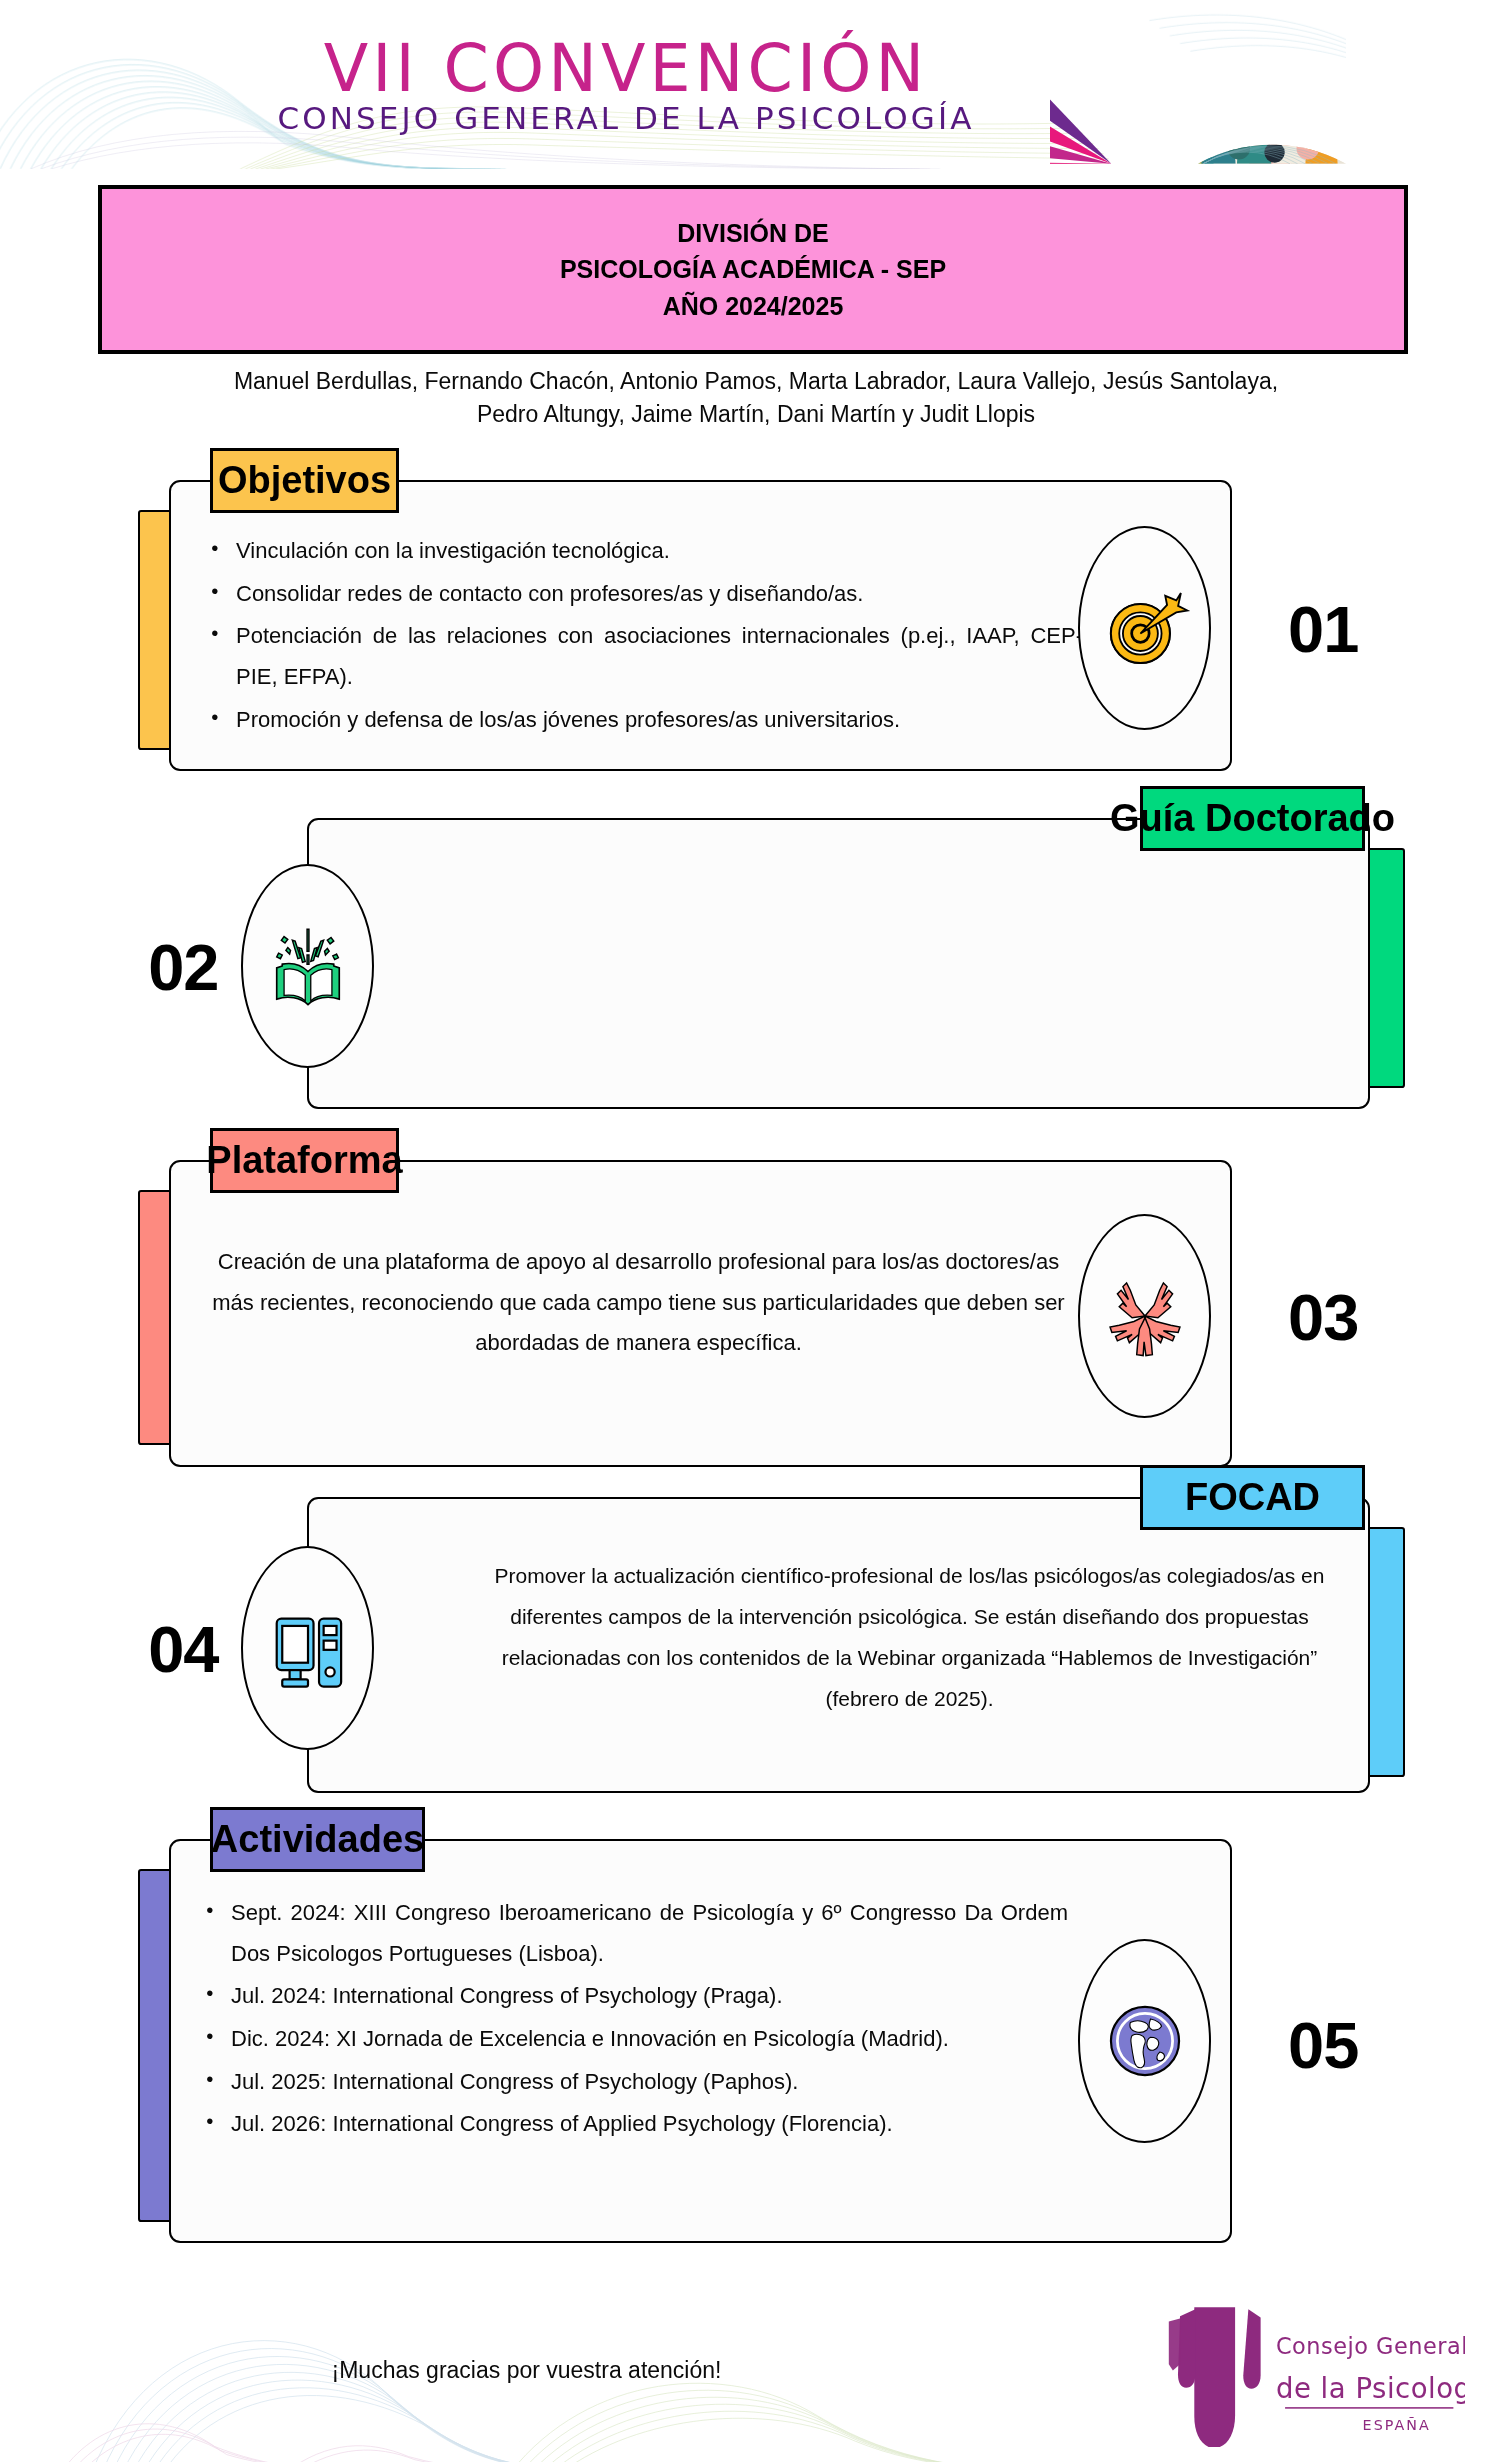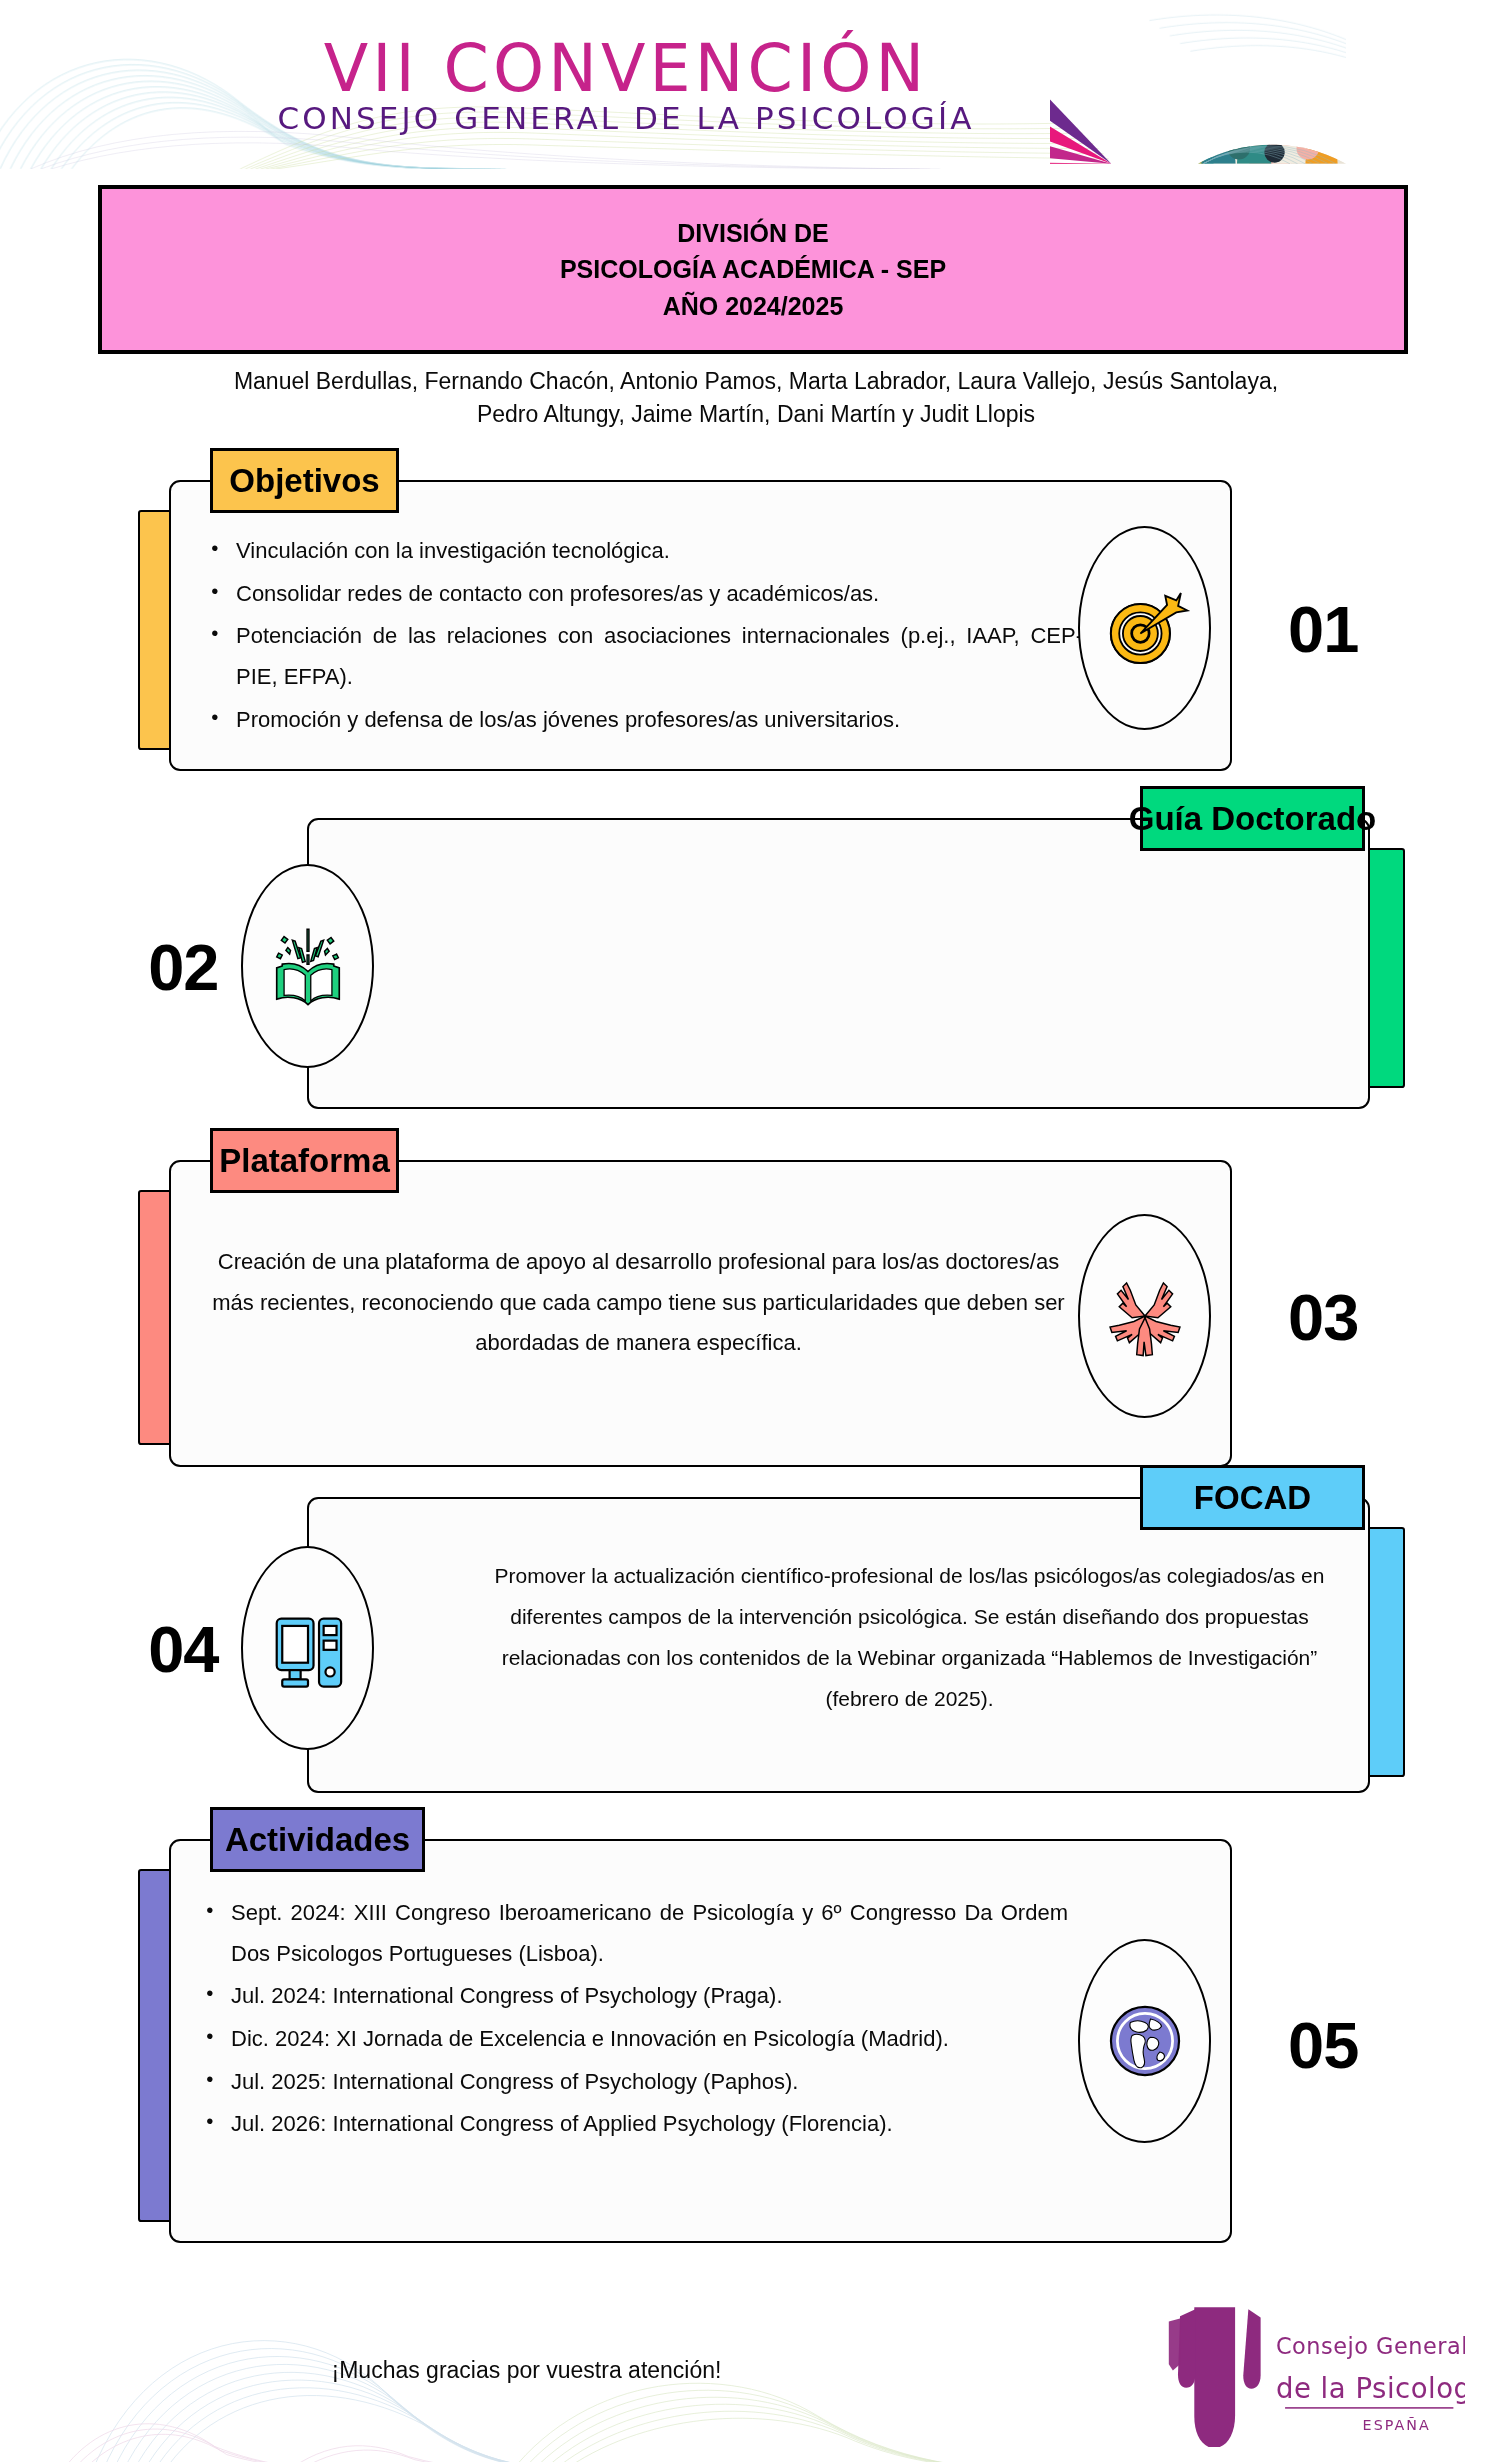--- a/index.html
+++ b/index.html
@@ -106,21 +106,21 @@
   
   .tab {
     position: absolute;
     height: 65px;
     border: 3.1px solid #000;
     display: flex; align-items: center; justify-content: center;
     z-index: 6;
     top: -32px;
   }
   .tab-label {
-    font-size: 33px;
+    font-size: 38px;
     font-weight: bold;
     color: #000;
     white-space: nowrap;
     padding: 0 20.4px;
   }
 
   
   .icon-ellipse {
     position: absolute;
     width: 133px; height: 204px;
@@ -333,21 +333,21 @@
           <path d="M45 24 A32 32 0 1 0 45 88 A32 32 0 0 0 45 24 Z M45 33 A23 23 0 1 1 45 79 A23 23 0 1 1 45 33 Z"></path>
           <path d="M45 37 A19 19 0 1 0 45 75 A19 19 0 0 0 45 37 Z M45 46 A10 10 0 1 1 45 66 A10 10 0 1 1 45 46 Z"></path>
           <circle cx="45" cy="56" r="9"></circle>
           <path d="M45 56 L74 25 L72 15 L84 20 L89 12 L86 26 L96 31 L84 33 Z"></path>
         </g>
       </svg>
     </div>
     <div class="num" style="left:1150px; top:112px;">01</div>
     <ul class="bullets body-text" style="left:66px; top:51px; width:879px;">
       <li>Vinculación con la investigación tecnológica.</li>
-      <li>Consolidar redes de contacto con profesores/as y académicos/as.</li>
+      <li>Consolidar redes de contacto con profesores/as y diseñando/as.</li>
       <li>Potenciación de las relaciones con asociaciones internacionales (p.ej., IAAP, CEP-PIE, EFPA).</li>
       <li>Promoción y defensa de los/as jóvenes profesores/as universitarios.</li>
     </ul>
   </div>
 
   <div class="section" style="left:138px; top:818px; width:1267px; height:296px;">
     <div class="sidebar right" style="height:240px; background:#00d97e;"></div>
     <div class="card" style="left:169px; width:1063px; height:291px;"></div>
     <div class="tab" style="left:1002px; width:225px; background:#00d97e;">
       <span class="tab-label">Guía Doctorado</span>

